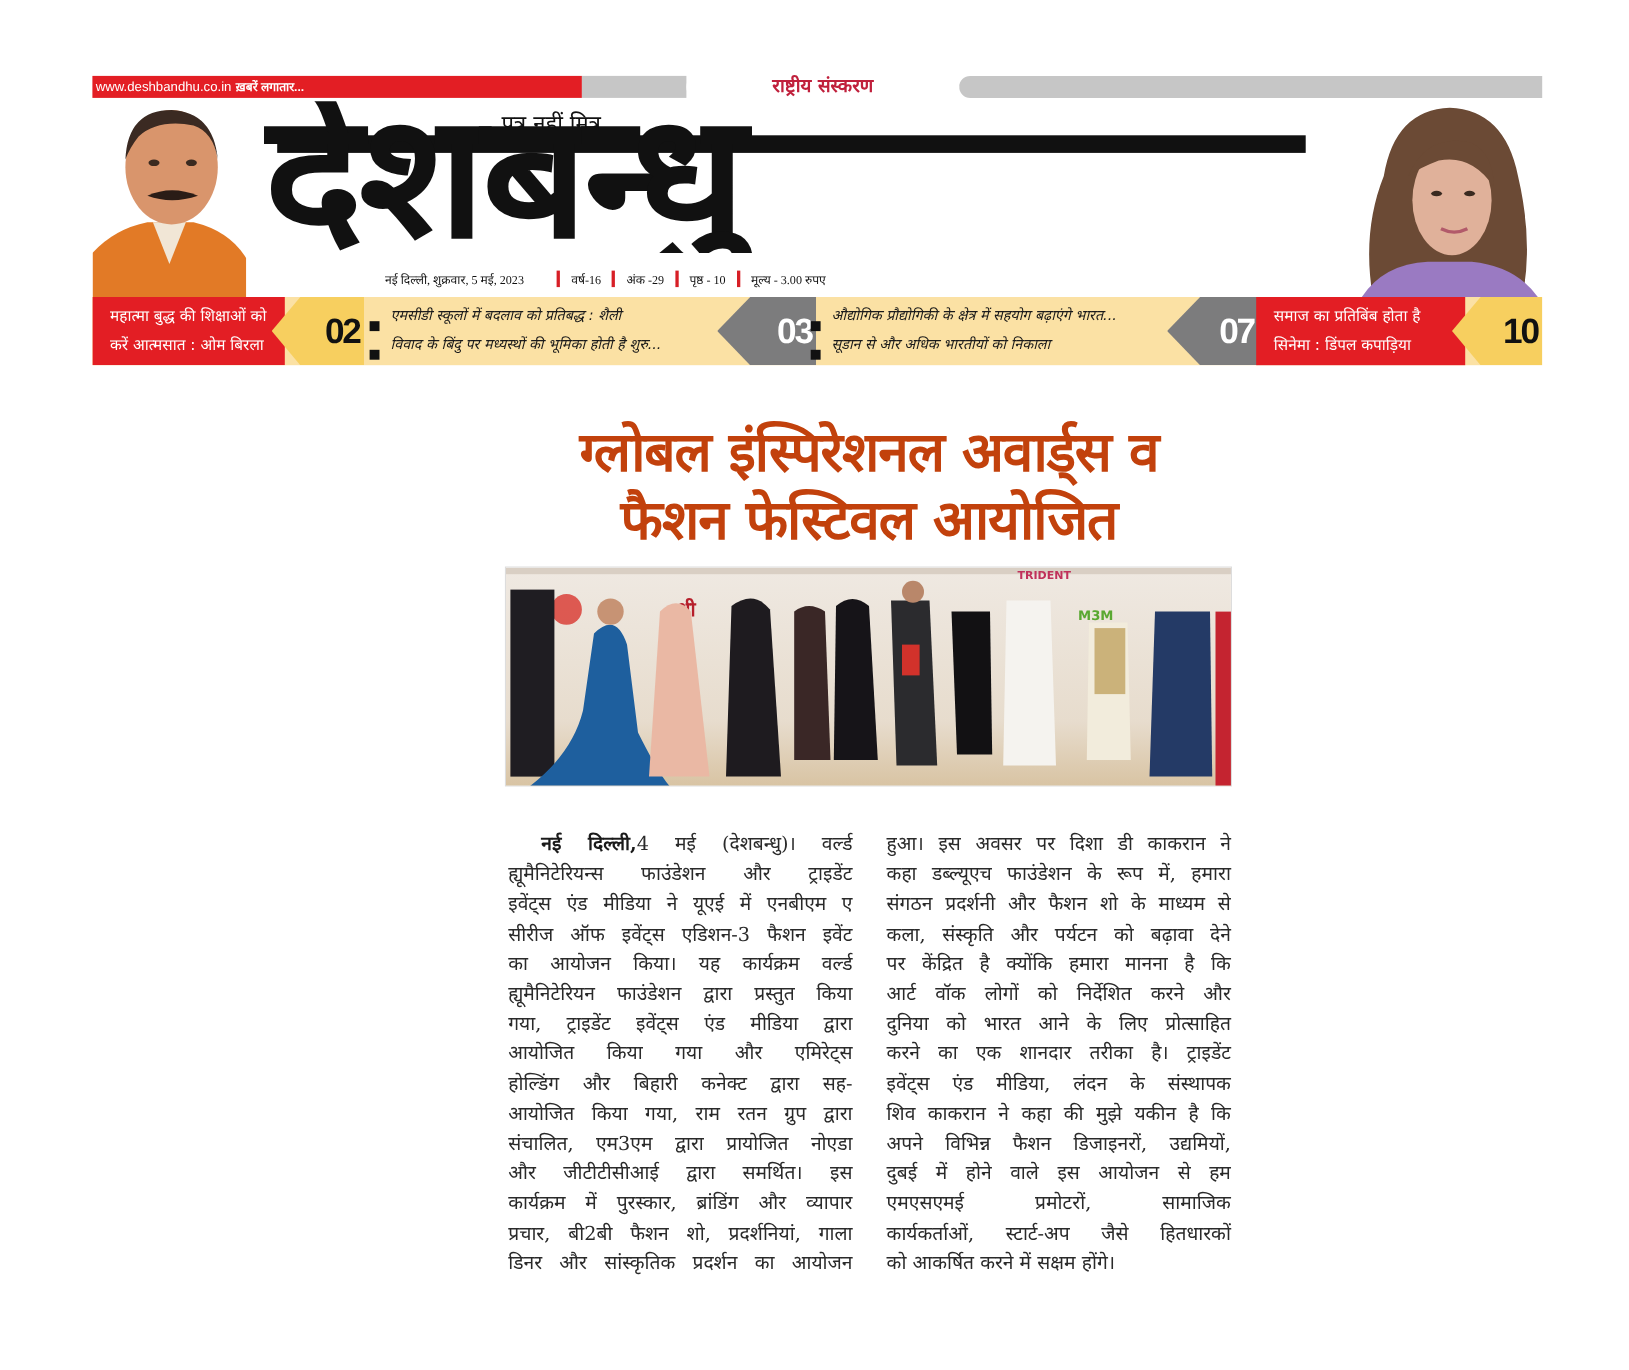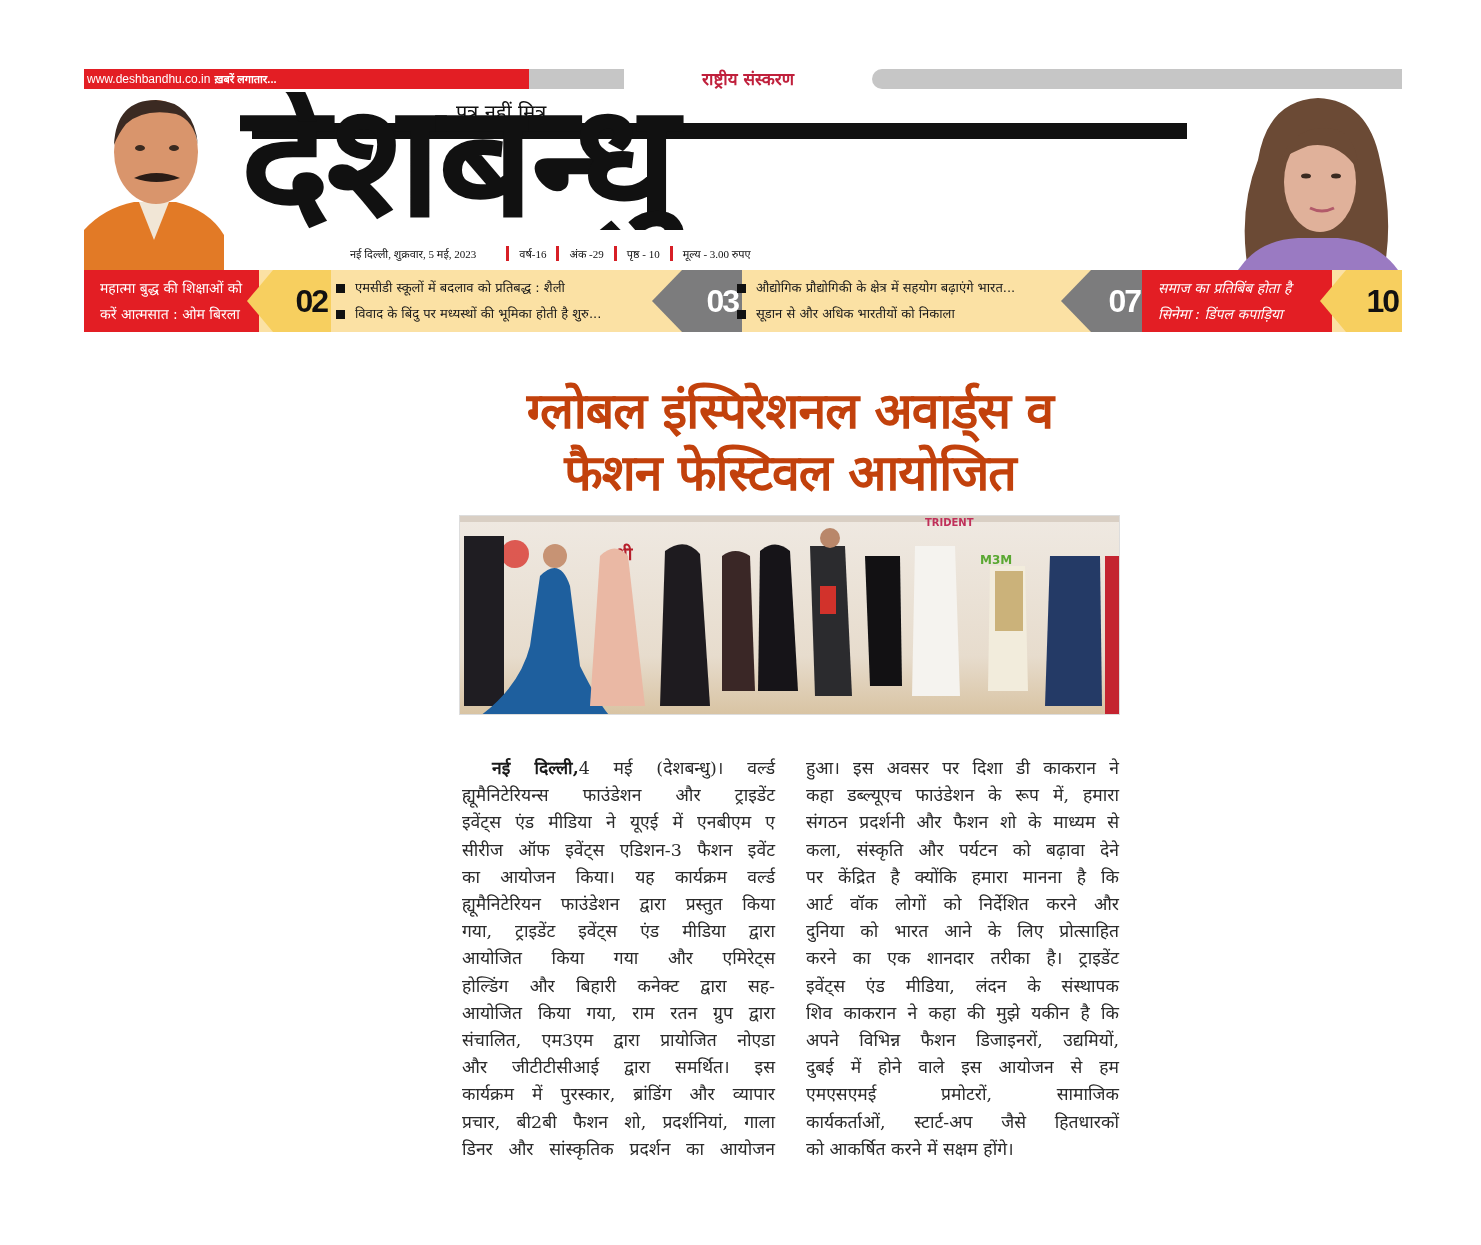--- a/index.html
+++ b/index.html
@@ -30,33 +30,33 @@
 
   .dateline { position: absolute; left: 350px; top: 243px; height: 20px; display: flex; align-items: center; font-size: 11px; color: #111;
               font-family: Liberation Serif, serif; white-space: nowrap; }
   .dateline .sep { display: inline-block; width: 3px; height: 15px; background: #d71f26; margin: 0 10px; }
   .dateline .gap-lg { margin-left: 30px; }
 
   
   .newsbar { position: absolute; left: 84px; top: 270px; width: 1318px; height: 62px; background: #fbe1a4; }
   .nb-red { position: absolute; top: 0; height: 62px; background: #e31e24; color: #fff; font-size: 14px; line-height: 26px; padding-top: 5px; }
   .nb-red-1 { left: 0; width: 175px; padding-left: 16px; clip-path: polygon(0 0, 100% 0, 100% 0, 100% 100%, 0 100%); }
-  .nb-red-2 { left: 1058px; width: 190px; padding-left: 16px; font-style: italic; }
+  .nb-red-2 { left: 1058px; width: 190px; padding-left: 16px; }
   .nb-num { position: absolute; top: 0; height: 62px; font-family: "Liberation Sans", sans-serif; font-weight: bold; font-size: 32px;
             line-height: 62px; text-align: right; padding-right: 4px; letter-spacing: -2px; }
   .nb-num-yellow { background: #f7cf5f; color: #111; clip-path: polygon(26px 0, 100% 0, 100% 100%, 26px 100%, 0 50%); }
   .nb-num-gray { background: #7c7c7d; color: #fff; clip-path: polygon(30px 0, 100% 0, 100% 100%, 30px 100%, 0 50%); }
   .nb-n1 { left: 163px; width: 84px; }
   .nb-n2 { left: 568px; width: 90px; }
   .nb-n3 { left: 977px; width: 83px; }
   .nb-n4 { left: 1236px; width: 82px; }
   .nb-list { position: absolute; top: 5px; font-size: 13px; line-height: 26px; color: #1a1a1a; }
   .nb-list-1 { left: 252px; }
   .nb-list-2 { left: 653px; }
-  .nb-list li { list-style: none; white-space: nowrap; display: flex; align-items: center; }
+  .nb-list li { list-style: none; white-space: nowrap; display: flex; align-items: flex-end; font-style: italic; }
   .nb-list .bullet { display: inline-block; width: 9px; height: 9px; background: #111; margin-right: 10px; }
 
   
   .headline { position: absolute; left: 460px; top: 380px; width: 660px; text-align: center; font-family: "DejaVu Sans", sans-serif;
               font-weight: bold; font-size: 50px; line-height: 62px; color: #c2410c; letter-spacing: -1px; }
   .photo { position: absolute; left: 459px; top: 515px; width: 661px; height: 200px; overflow: hidden; border: 1px solid #ddd; }
 
   .col { position: absolute; top: 719px; font-family: "DejaVu Serif", serif; font-size: 17.5px; line-height: 27.2px; color: #2a2a2a;
          text-align: justify; text-align-last: justify; margin-top: 36px; }
   .col-1 { left: 462px; width: 313px; }

